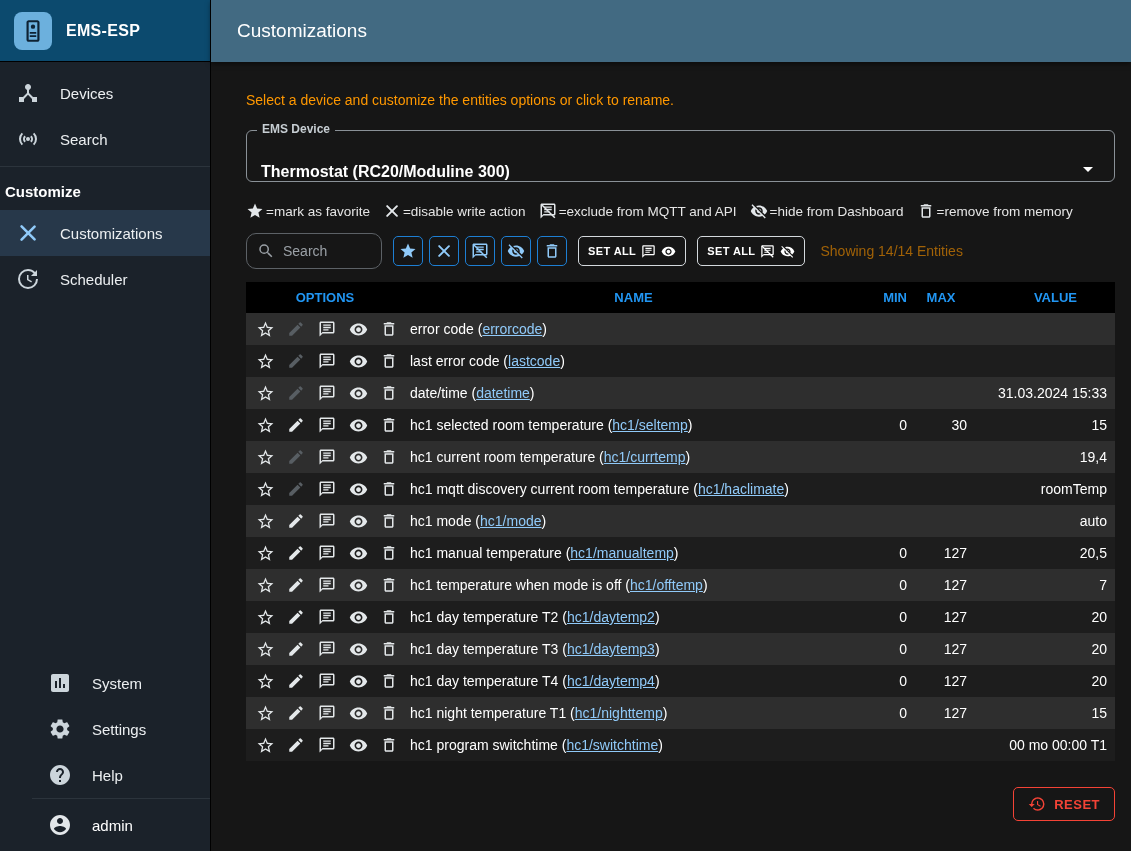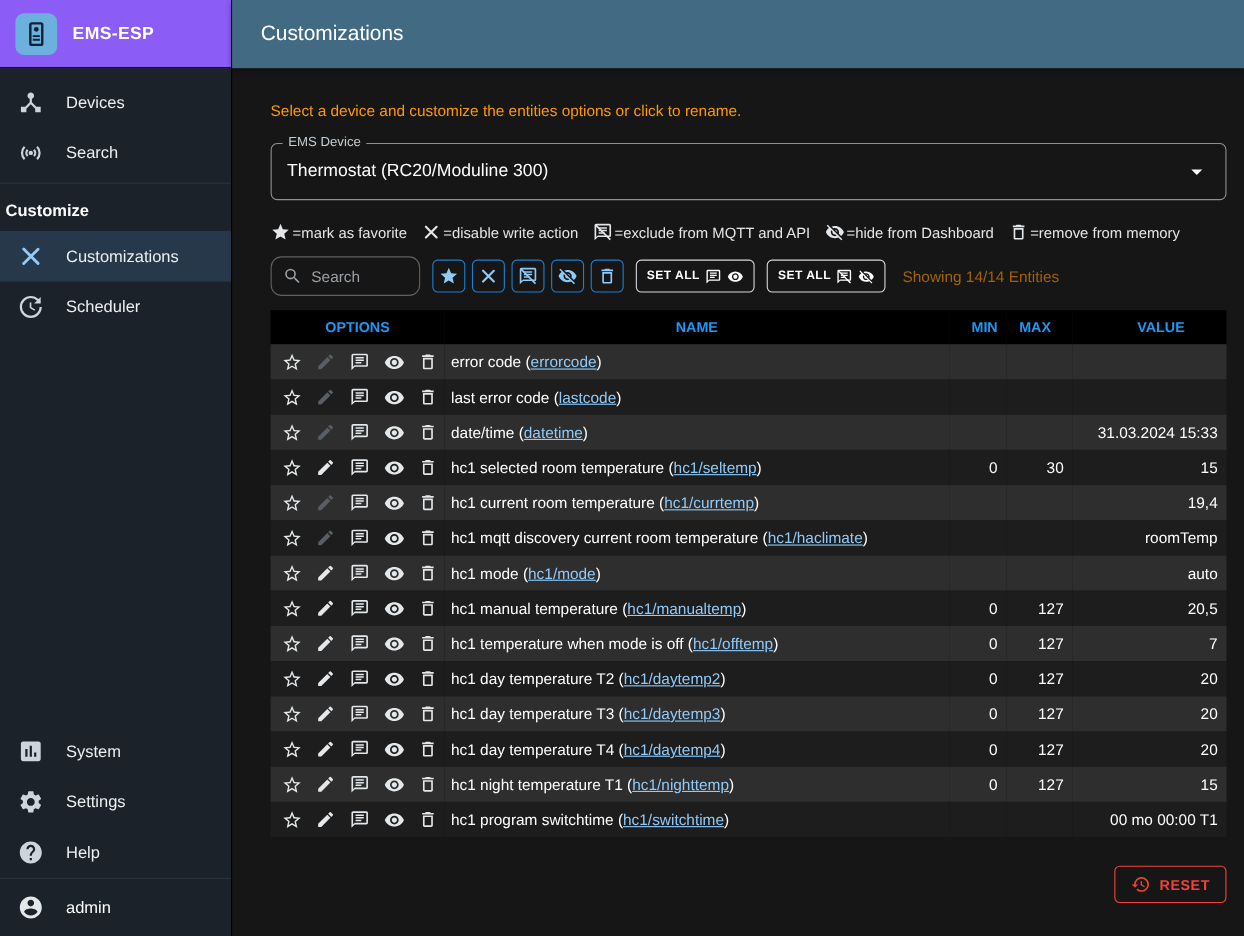--- a/index.html
+++ b/index.html
@@ -8,43 +8,43 @@
     display: flex;
     background: #161616;
     color: #fff;
     font-family: "Liberation Sans", sans-serif;
     overflow: hidden;
   }
   svg.ic { display: block; fill: currentColor; }
 
   
   .sidebar { width: 211px; min-width: 211px; background: #1b222a; display: flex; flex-direction: column; border-right: 1px solid #000; }
-  .logo-row { height: 62px; flex: none; background: #8b5cf6; display: flex; align-items: center; gap: 14px; padding: 0 14px; border-bottom: 1px solid #000; }
+  .logo-row { height: 62px; flex: none; background: #0c4a6e; display: flex; align-items: center; gap: 14px; padding: 0 14px; border-bottom: 1px solid #000; }
   .logo-badge { width: 38px; height: 38px; border-radius: 8px; background: #6cb0dd; color: #0e2233; display: flex; align-items: center; justify-content: center; }
   .app-title { font-size: 16px; font-weight: bold; letter-spacing: .3px; }
   .nav { padding: 8px 0 4px; }
   .nav-item { height: 46px; display: flex; align-items: center; gap: 20px; padding: 0 16px; font-size: 15px; color: #eceff1; cursor: pointer; }
   .nav-item svg { color: #ccd5db; flex: none; }
   .nav-item.selected { background: #27384a; }
   .nav-item.selected svg { color: #90caf9; }
   .section { border-top: 1px solid #2c343c; }
   .section-label { font-size: 15px; font-weight: bold; padding: 16px 5px 10px; }
-  .sidebar-bottom { margin-top: auto; }
+  .sidebar-bottom { margin-top: auto; padding-left: 32px; }
   .divider { border-top: 1px solid #2c343c; }
   .user-row { height: 52px; display: flex; align-items: center; gap: 20px; padding: 0 16px; font-size: 15px; cursor: pointer; }
   .user-row svg { color: #e3e7ea; }
 
   
   .main { flex: 1; display: flex; flex-direction: column; min-width: 0; }
   .appbar { height: 62px; flex: none; background: #426a82; display: flex; align-items: center; padding: 0 26px; font-size: 19px; box-shadow: 0 2px 5px rgba(0,0,0,.5); z-index: 2; }
   .content { flex: 1; padding: 18px 16px 16px 35px; overflow: hidden; }
 
   .instruction { color: #ff9800; font-size: 14px; margin: 12px 0 22px; }
 
-  .select-field { position: relative; height: 52px; border: 1px solid #8a9197; border-radius: 6px; display: flex; align-items: center; justify-content: space-between; padding: 0 14px; margin-bottom: 20px; cursor: pointer; }
+  .select-field { position: relative; height: 52px; border: 1px solid #8a9197; border-radius: 6px; display: flex; align-items: flex-end; justify-content: space-between; padding: 0 14px; margin-bottom: 20px; cursor: pointer; font-weight: bold; }
   .select-label { position: absolute; top: -9px; left: 10px; background: #161616; padding: 0 5px; font-size: 12px; color: #c6cdd2; }
   .select-value { font-size: 16px; }
   .select-caret { color: #fff; }
 
   .legend { display: flex; align-items: center; gap: 13px; color: #e5e5e5; font-size: 13.5px; margin-bottom: 13px; white-space: nowrap; }
   .legend-item { display: flex; align-items: center; gap: 2px; }
   .legend-item svg { color: #e3e7ea; flex: none; }
 
   .toolbar { display: flex; align-items: center; gap: 11px; margin-bottom: 13px; }
   .search-box { width: 136px; height: 36px; border: 1px solid #5c6166; border-radius: 10px; display: flex; align-items: center; gap: 8px; padding: 0 10px; color: #9aa0a6; flex: none; }

